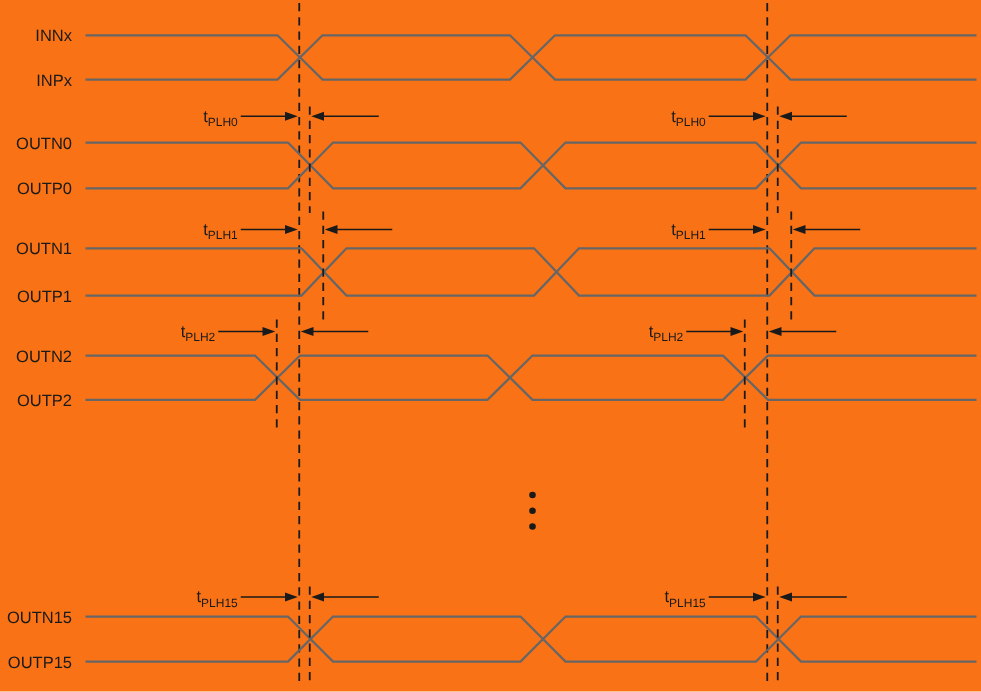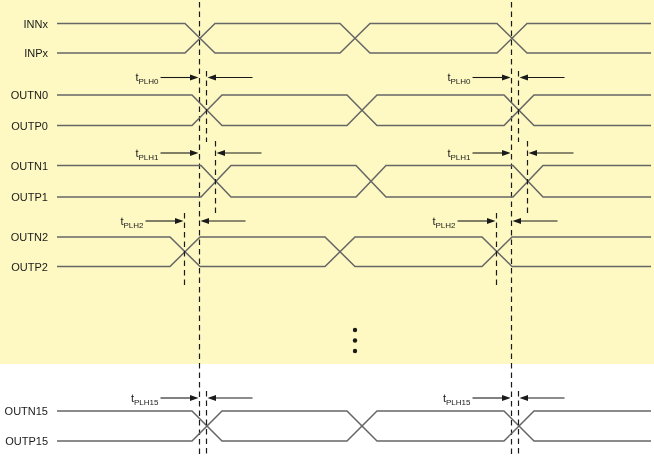--- a/index.html
+++ b/index.html
@@ -6,23 +6,23 @@
     margin: 0;
     padding: 0;
     background: #ffffff;
     width: 654px;
     height: 461px;
     overflow: hidden;
     font-family: "Liberation Sans", sans-serif;
   }
   #diagram-wrap {
     width: 654px;
-    height: 364px;
+    height: 461px;
     position: relative;
-    background: #fef9c3;
+    background: #f97316;
   }
   svg { display: block; }
   text {
     font-family: "Liberation Sans", sans-serif;
     fill: #1a1a1a;
   }
 </style>
 </head>
 <body>
 

